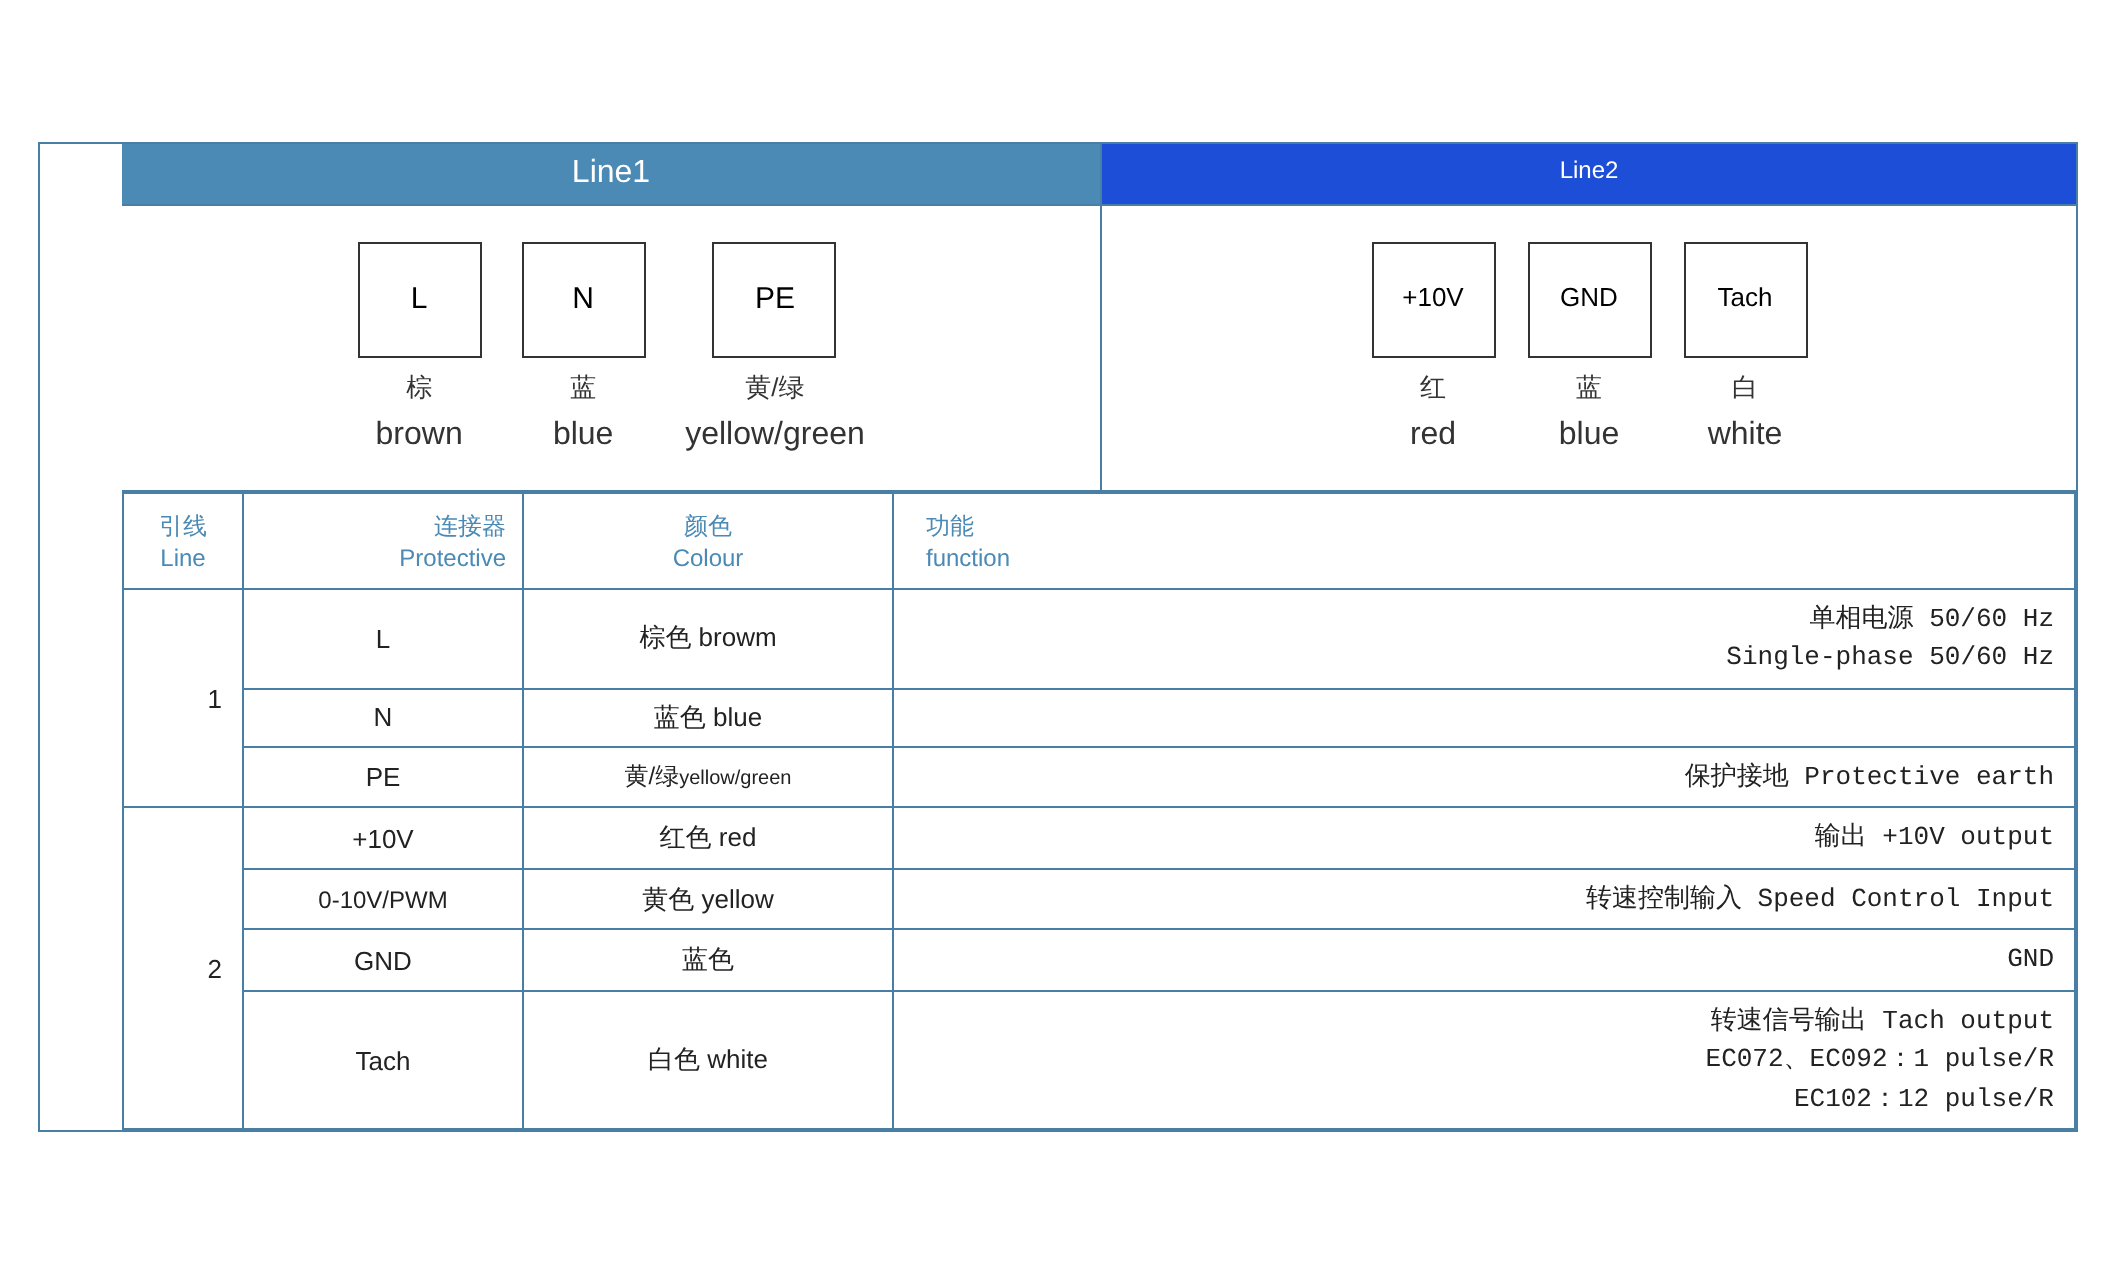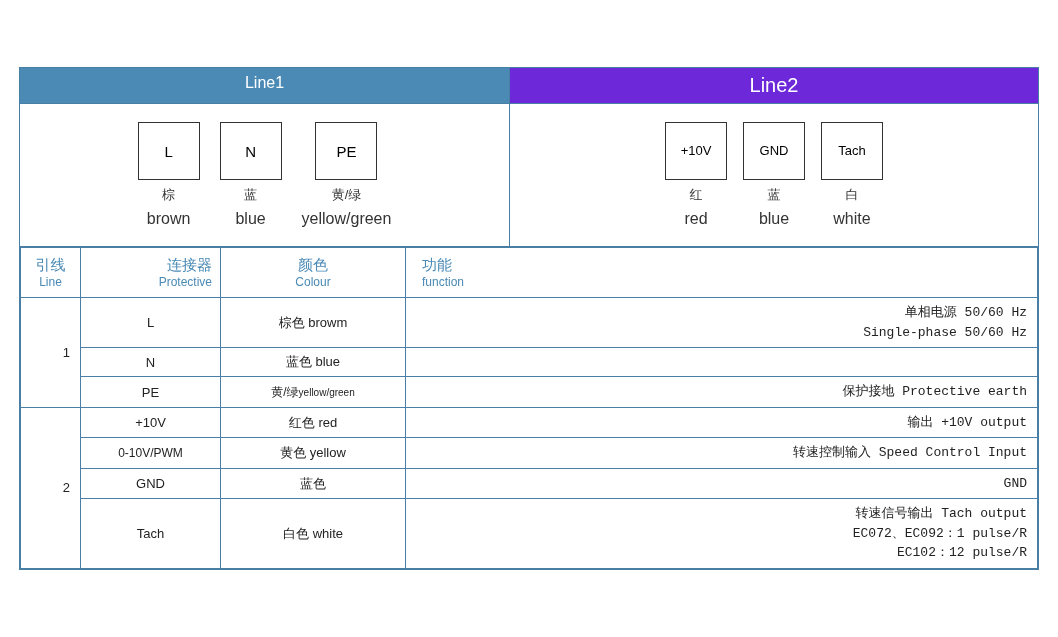--- a/index.html
+++ b/index.html
@@ -9,41 +9,42 @@
       display: flex;
       justify-content: center;
       align-items: center;
       min-height: 100vh;
       padding: 10px;
     }
     .container {
       width: 1020px;
       border: 1.5px solid #4a7fa5;
       background: #fff;
+      padding-left: 41px;
     }
     
     .header-row {
       display: flex;
       border-bottom: 1.5px solid #4a7fa5;
     }
     .header-line1 {
       flex: 0 0 490px;
       background: #4a8ab5;
       color: #fff;
       text-align: center;
       font-size: 16px;
       padding: 6px 0;
       border-right: 1.5px solid #4a7fa5;
     }
     .header-line2 {
       flex: 1;
-      background: #6d28d9;
+      background: #1d4ed8;
       color: #fff;
       text-align: center;
-      font-size: 20px;
+      font-size: 12px;
       padding: 6px 0;
     }
 
     
     .diagram-row {
       display: flex;
       border-bottom: 1.5px solid #4a7fa5;
     }
     .diagram-line1 {
       flex: 0 0 490px;
@@ -105,21 +106,21 @@
       background: #fff;
     }
     .tbl-header-row td {
       padding: 4px 8px;
       border-top: 1.5px solid #4a7fa5;
     }
     .tbl-h-label {
       font-size: 13px;
       color: #4a8ab5;
     }
-    .tbl-h-label .cn { font-size: 15px; }
+    .tbl-h-label .cn { font-size: 12px; }
     .tbl-h-label .en { font-size: 12px; }
 
     .tbl-col-line { width: 60px; text-align: center; }
     .tbl-col-conn { width: 140px; text-align: right; }
     .tbl-col-color { width: 180px; text-align: center; }
     .tbl-col-func { text-align: left; }
 
     .tbl-data-row td {
       padding: 5px 10px;
       font-size: 13px;

